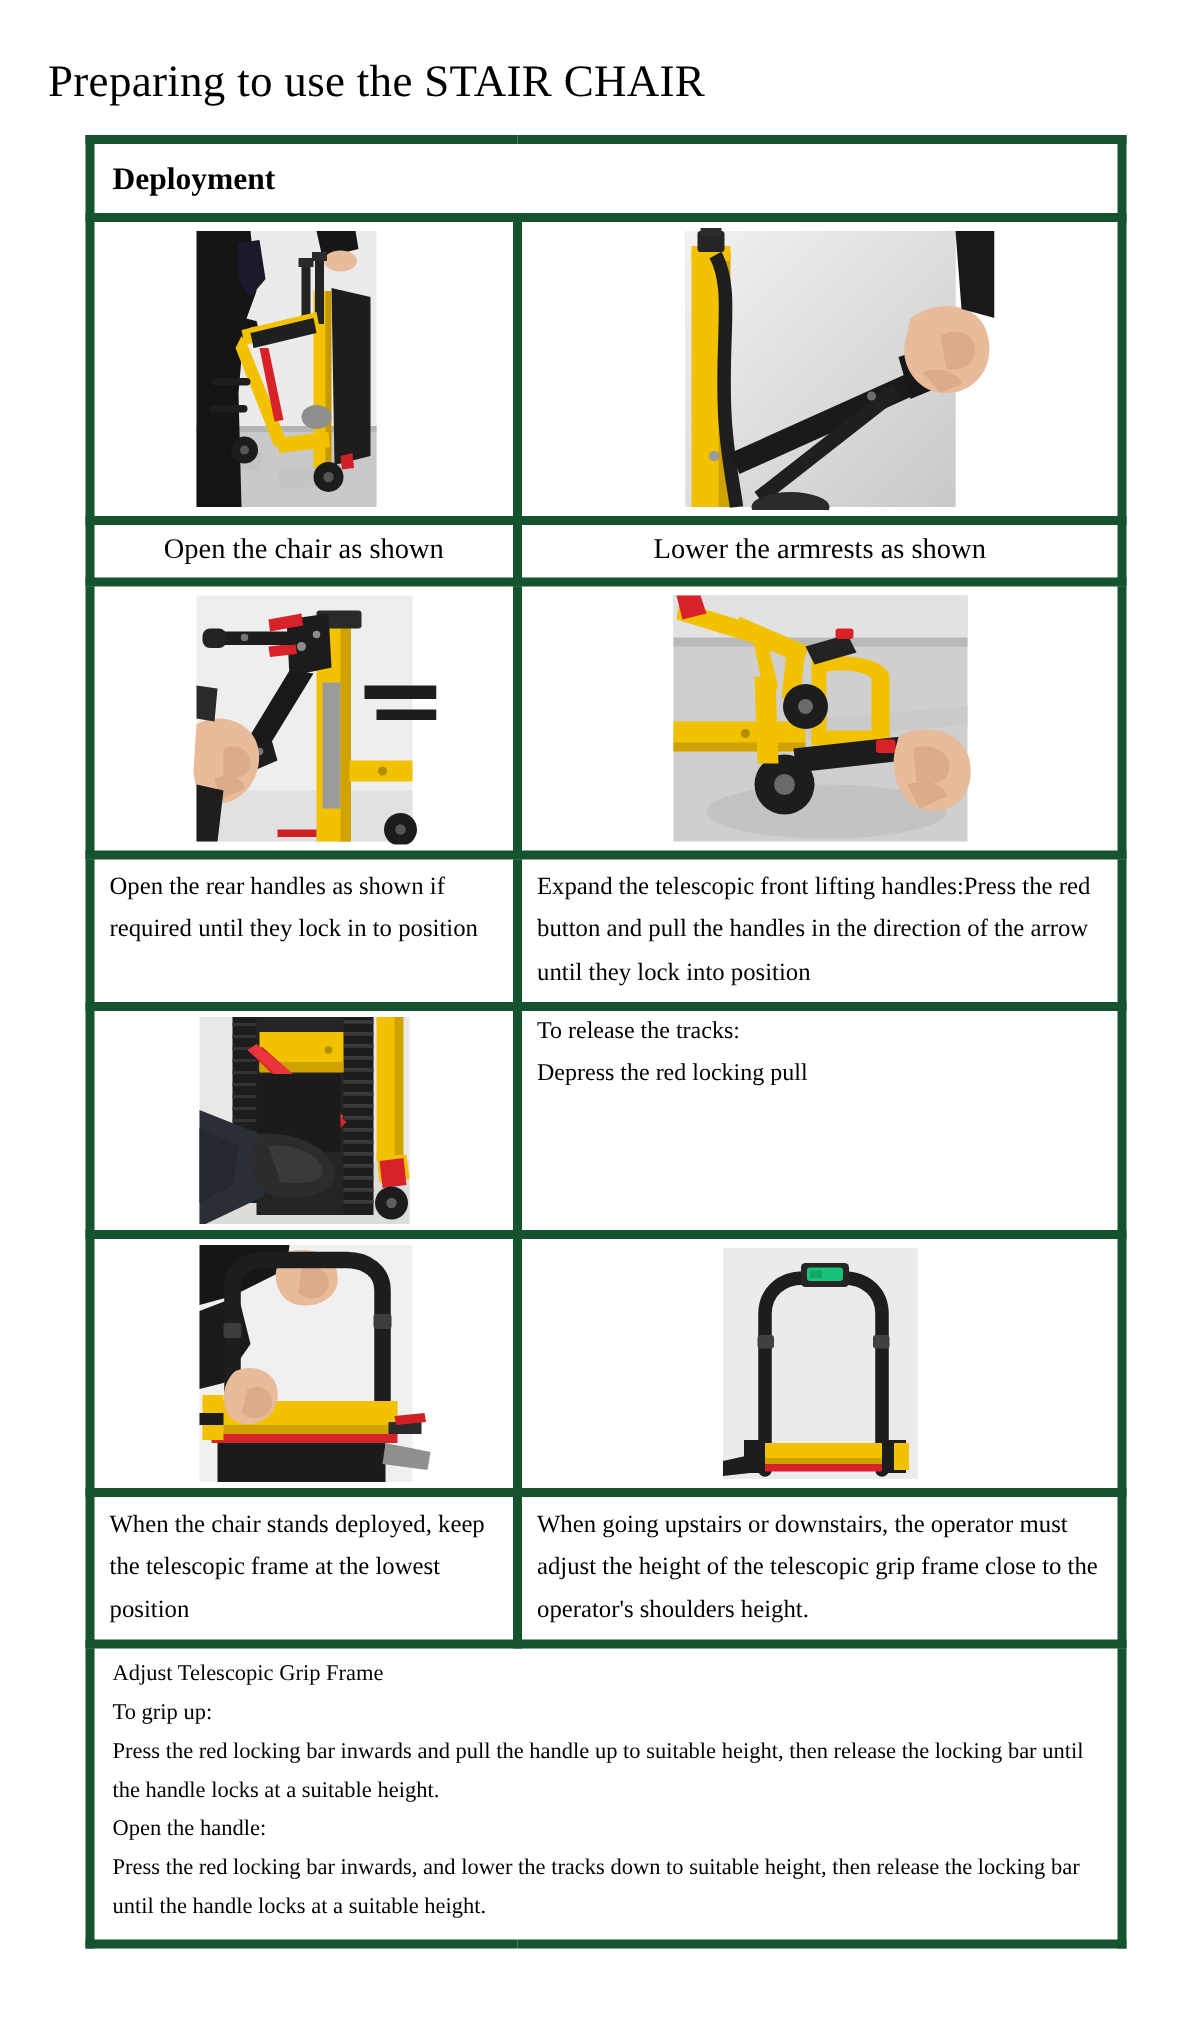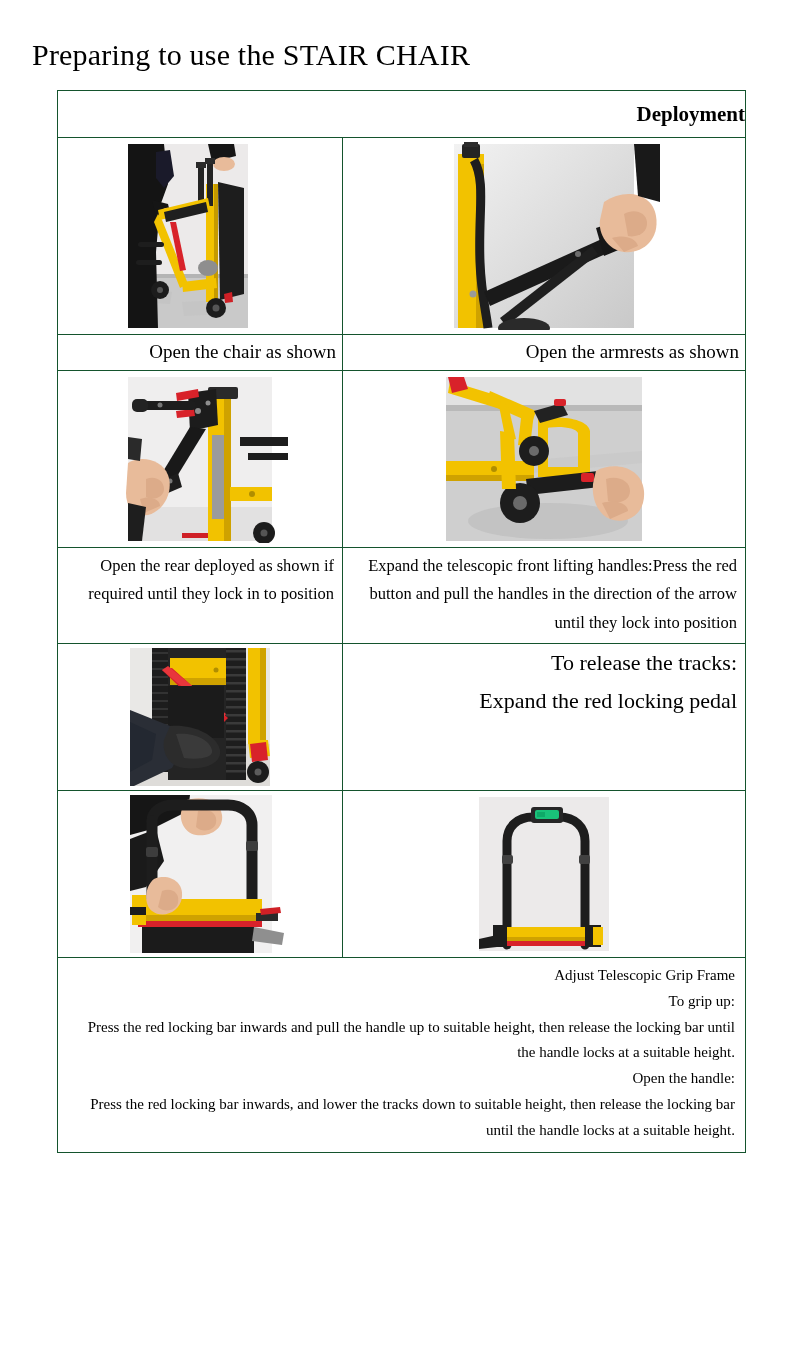--- a/index.html
+++ b/index.html
@@ -23,25 +23,24 @@
   }
 
   .tbl{
     position:absolute;
     left:57px;top:90px;
     width:688px;
     border-collapse:collapse;
     table-layout:fixed;
   }
   .tbl td{
-    border:1px solid #14532d;
+    border:6px solid #14532d;
     padding:0;
     vertical-align:top;
     background:#fff;
-    text-align:right;
   }
   .col-l{width:285px;}
   .col-r{width:403px;}
 
   .hdr{
     font-size:21px;
     font-weight:bold;
     padding:10px 0 10px 12px !important;
     line-height:1.25;
   }
@@ -54,21 +53,21 @@
     padding:4px 6px 5px 6px !important;
   }
   .cap-l{
     text-align:left;
     font-size:16.5px;
     line-height:1.72;
     padding:4px 8px 6px 10px !important;
   }
   .cap-mid{
     text-align:left;
-    font-size:22px;
+    font-size:16px;
     line-height:1.72;
     padding:0 8px 0 10px !important;
     vertical-align:middle;
   }
   .longtext{
     text-align:left;
     font-size:15px;
     line-height:1.72;
     padding:5px 10px 8px 12px !important;
   }
@@ -179,21 +178,21 @@
 
             <ellipse cx="96" cy="186" rx="26" ry="10" fill="#2a2a2a"></ellipse>
 
             <circle cx="45" cy="152" r="3.5" fill="#9a9a9a"></circle>
           </svg>
         </td>
       </tr>
 
       <tr>
         <td class="cap-c">Open the chair as shown</td>
-        <td class="cap-c">Open the armrests as shown</td>
+        <td class="cap-c">Lower the armrests as shown</td>
       </tr>
 
       <tr>
         <td class="photocell">
           <svg class="ph" width="176" height="168" viewBox="0 0 176 168">
             <rect x="0" y="0" width="176" height="168" fill="#ffffff"></rect>
             <rect x="16" y="2" width="144" height="164" fill="#efeeee"></rect>
             <rect x="16" y="132" width="144" height="34" fill="#e2e1e1"></rect>
 
             <rect x="96" y="16" width="22" height="150" fill="#f2c200"></rect>
@@ -275,21 +274,21 @@
             <path d="M62 56 L76 58 L78 114 L64 114 Z" fill="#f2c200"></path>
 
             <path d="M158 96 C176 86, 204 92, 206 116 C208 140, 188 150, 172 144 C158 139, 152 118, 156 104 Z" fill="#e8bb9a"></path>
             <path d="M168 104 C180 100, 192 106, 192 116 C192 126, 180 130, 170 126 Z" fill="#dcab89"></path>
             <path d="M164 128 C176 124, 190 128, 190 136 L172 144 Z" fill="#dcab89"></path>
           </svg>
         </td>
       </tr>
 
       <tr>
-        <td class="cap-l">Open the rear deployed as shown if required until they lock in to position</td>
+        <td class="cap-l">Open the rear handles as shown if required until they lock in to position</td>
         <td class="cap-l">Expand the telescopic front lifting handles:Press the red button and pull the handles in the direction of the arrow until they lock into position</td>
       </tr>
 
       <tr>
         <td class="photocell">
           <svg class="ph" width="176" height="138" viewBox="0 0 176 138">
             <rect x="0" y="0" width="176" height="138" fill="#ffffff"></rect>
             <rect x="18" y="0" width="140" height="138" fill="#e9e8e6"></rect>
             <rect x="18" y="96" width="140" height="42" fill="#dedcd9"></rect>
 
@@ -351,21 +350,21 @@
 
             <path d="M18 62 L58 78 L72 98 L60 120 L22 138 L18 138 Z" fill="#2a2e36"></path>
             <path d="M18 74 L44 86 L40 112 L18 124 Z" fill="#232831"></path>
 
             <path d="M58 78 C80 76, 104 86, 108 102 C110 116, 92 122, 72 120 C56 118, 50 104, 52 92 Z" fill="#2c2c2c"></path>
             <path d="M64 86 C82 84, 98 92, 100 102 C102 110, 86 112, 72 110 Z" fill="#3a3a3a"></path>
           </svg>
         </td>
         <td class="cap-mid">
           <div>To release the tracks:</div>
-          <div>Expand the red locking pedal</div>
+          <div>Depress the red locking pull</div>
         </td>
       </tr>
 
       <tr>
         <td class="photocell">
           <svg class="ph" width="176" height="158" viewBox="0 0 176 158">
             <rect x="0" y="0" width="176" height="158" fill="#ffffff"></rect>
             <rect x="18" y="0" width="142" height="158" fill="#f1f0f0"></rect>
 
             <path d="M18 0 L78 0 L76 16 L40 34 L18 40 Z" fill="#161616"></path>
@@ -421,20 +420,24 @@
             <rect x="30" y="130" width="14" height="22" fill="#1d1d1d"></rect>
             <rect x="122" y="130" width="16" height="22" fill="#1d1d1d"></rect>
 
             <rect x="130" y="132" width="10" height="18" fill="#f2c200"></rect>
 
             <path d="M16 144 L34 140 L34 152 L16 154 Z" fill="#1d1d1d"></path>
           </svg>
         </td>
       </tr>
 
+      <tr>
+        <td class="cap-l">When the chair stands deployed, keep the telescopic frame at the lowest position</td>
+        <td class="cap-l">When going upstairs or downstairs, the operator must adjust the height of the telescopic grip frame close to the operator's shoulders height.</td>
+      </tr>
 
       <tr>
         <td class="longtext" colspan="2">
           <p>Adjust Telescopic Grip Frame</p>
           <p>To grip up:</p>
           <p>Press the red locking bar inwards and pull the handle up to suitable height, then release the locking bar until the handle locks at a suitable height.</p>
           <p>Open the handle:</p>
           <p>Press the red locking bar inwards, and lower the tracks down to suitable height, then release the locking bar until the handle locks at a suitable height.</p>
         </td>
       </tr>

